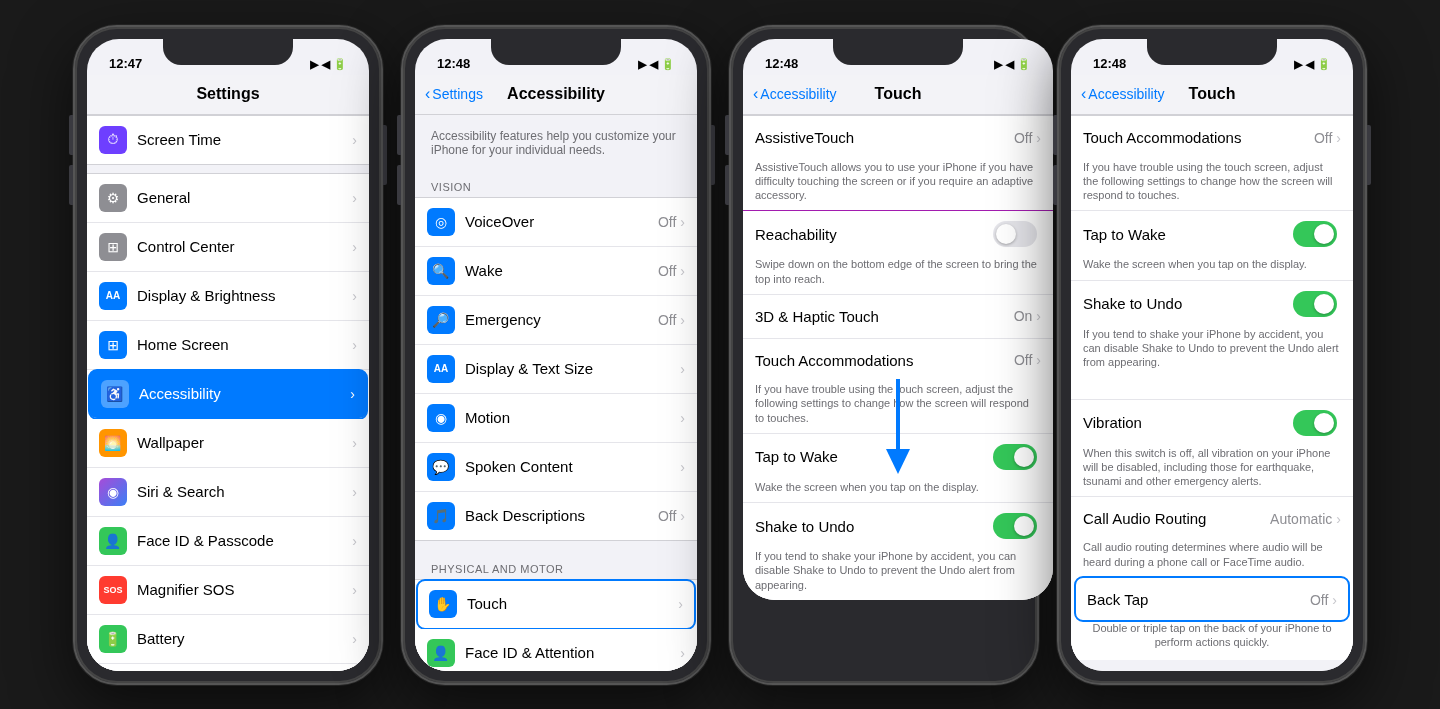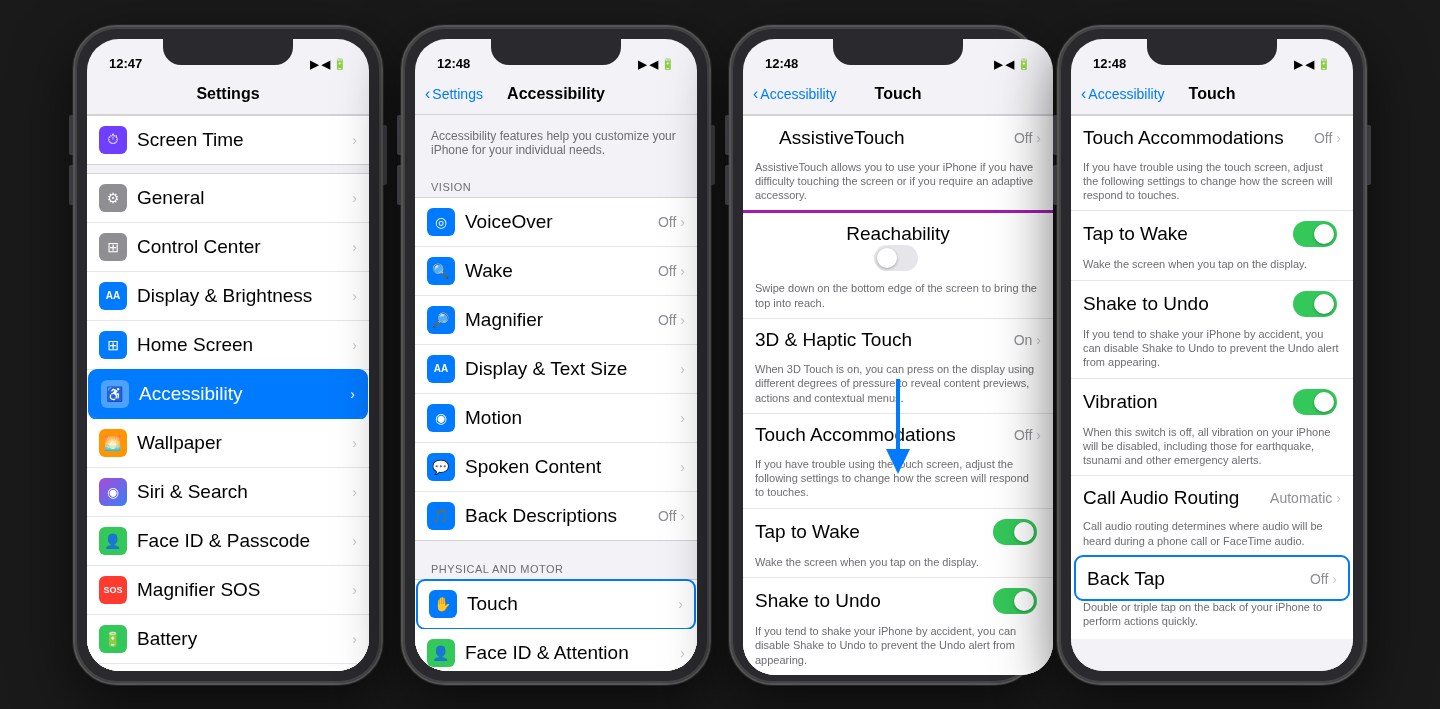--- a/index.html
+++ b/index.html
@@ -134,21 +134,21 @@
       display: flex;
       align-items: center;
       justify-content: center;
       margin-right: 10px;
       flex-shrink: 0;
       font-size: 14px;
       color: #fff;
     }
     .row-label {
       flex: 1;
-      font-size: 19px;
+      font-size: 15px;
       color: #000;
     }
     .row-value {
       font-size: 14px;
       color: #8e8e93;
       margin-right: 4px;
     }
     .row-chevron {
       color: #c7c7cc;
       font-size: 14px;
@@ -356,21 +356,21 @@
             <span class="row-chevron">›</span>
           </div>
           <div class="settings-row">
             <div class="row-icon" style="background:#007aff;">🔍</div>
             <span class="row-label">Wake</span>
             <span class="row-value">Off</span>
             <span class="row-chevron">›</span>
           </div>
           <div class="settings-row">
             <div class="row-icon" style="background:#007aff;">🔎</div>
-            <span class="row-label">Magnifier</span>
+            <span class="row-label">Emergency</span>
             <span class="row-value">Off</span>
             <span class="row-chevron">›</span>
           </div>
           <div class="settings-row">
             <div class="row-icon" style="background:#007aff;font-size:10px;font-weight:700;">AA</div>
             <span class="row-label">Display &amp; Text Size</span>
             <span class="row-chevron">›</span>
           </div>
           <div class="settings-row">
             <div class="row-icon" style="background:#007aff;">◉</div>
@@ -429,41 +429,40 @@
       <div class="nav-bar">
         <div class="nav-back">
           <span class="nav-back-chevron">‹</span>
           <span>Accessibility</span>
         </div>
         <span class="nav-title">Touch</span>
       </div>
       <div class="screen-content">
         <div class="settings-group-plain">
 
-          <div class="settings-row" style="border-bottom:none;margin-left:24px;">
+          <div class="settings-row" style="border-bottom:none;">
             <span class="row-label">AssistiveTouch</span>
             <span class="row-value">Off</span>
             <span class="row-chevron">›</span>
           </div>
           <div class="row-description">AssistiveTouch allows you to use your iPhone if you have difficulty touching the screen or if you require an adaptive accessory.</div>
 
-          <div class="settings-row" style="border-top:3px solid #a21caf; border-bottom:none;flex-direction:column;">
+          <div class="settings-row" style="border-top:1px solid #a21caf; border-bottom:none;">
             <span class="row-label">Reachability</span>
             <div class="toggle off">
               <div class="toggle-thumb"></div>
             </div>
           </div>
           <div class="row-description">Swipe down on the bottom edge of the screen to bring the top into reach.</div>
 
           <div class="settings-row" style="border-top:1px solid #e5e5ea; border-bottom:none;">
             <span class="row-label">3D &amp; Haptic Touch</span>
             <span class="row-value">On</span>
             <span class="row-chevron">›</span>
           </div>
-          <div class="row-description">When 3D Touch is on, you can press on the display using different degrees of pressure to reveal content previews, actions and contextual menus.</div>
 
           <div class="settings-row" style="border-top:1px solid #e5e5ea; border-bottom:none;">
             <span class="row-label">Touch Accommodations</span>
             <span class="row-value">Off</span>
             <span class="row-chevron">›</span>
           </div>
           <div class="row-description">If you have trouble using the touch screen, adjust the following settings to change how the screen will respond to touches.</div>
 
           <div class="settings-row" style="border-top:1px solid #e5e5ea; border-bottom:none;">
             <span class="row-label">Tap to Wake</span>
@@ -522,39 +521,39 @@
           <div class="row-description">Wake the screen when you tap on the display.</div>
 
           <div class="settings-row" style="border-top:1px solid #e5e5ea; border-bottom:none;">
             <span class="row-label">Shake to Undo</span>
             <div class="toggle on">
               <div class="toggle-thumb"></div>
             </div>
           </div>
           <div class="row-description">If you tend to shake your iPhone by accident, you can disable Shake to Undo to prevent the Undo alert from appearing.</div>
 
-          <div class="settings-row" style="border-top:1px solid #e5e5ea; border-bottom:none;">
+          <div class="settings-row" style="border-top:1px solid #e5e5ea; border-bottom:none;margin-top:21px;">
             <span class="row-label">Vibration</span>
             <div class="toggle on">
               <div class="toggle-thumb"></div>
             </div>
           </div>
           <div class="row-description">When this switch is off, all vibration on your iPhone will be disabled, including those for earthquake, tsunami and other emergency alerts.</div>
 
           <div class="settings-row" style="border-top:1px solid #e5e5ea; border-bottom:none;">
             <span class="row-label">Call Audio Routing</span>
             <span class="row-value">Automatic</span>
             <span class="row-chevron">›</span>
           </div>
           <div class="row-description">Call audio routing determines where audio will be heard during a phone call or FaceTime audio.</div>
 
           <div class="settings-row blue-outline" style="border-top:1px solid #e5e5ea; border-bottom:none; border-radius:8px; margin:0 4px;">
             <span class="row-label">Back Tap</span>
             <span class="row-value">Off</span>
             <span class="row-chevron">›</span>
           </div>
-          <div class="row-description" style="border-radius:0 0 8px 8px; padding-bottom:10px;">Double or triple tap on the back of your iPhone to perform actions quickly.</div>
+          <div class="row-description" style="border-radius:0 0 8px 8px; padding-bottom:10px;text-align:center;">Double or triple tap on the back of your iPhone to perform actions quickly.</div>
         </div>
       </div>
     </div>
   </div>
 
 </div>
 
 </body></html>

